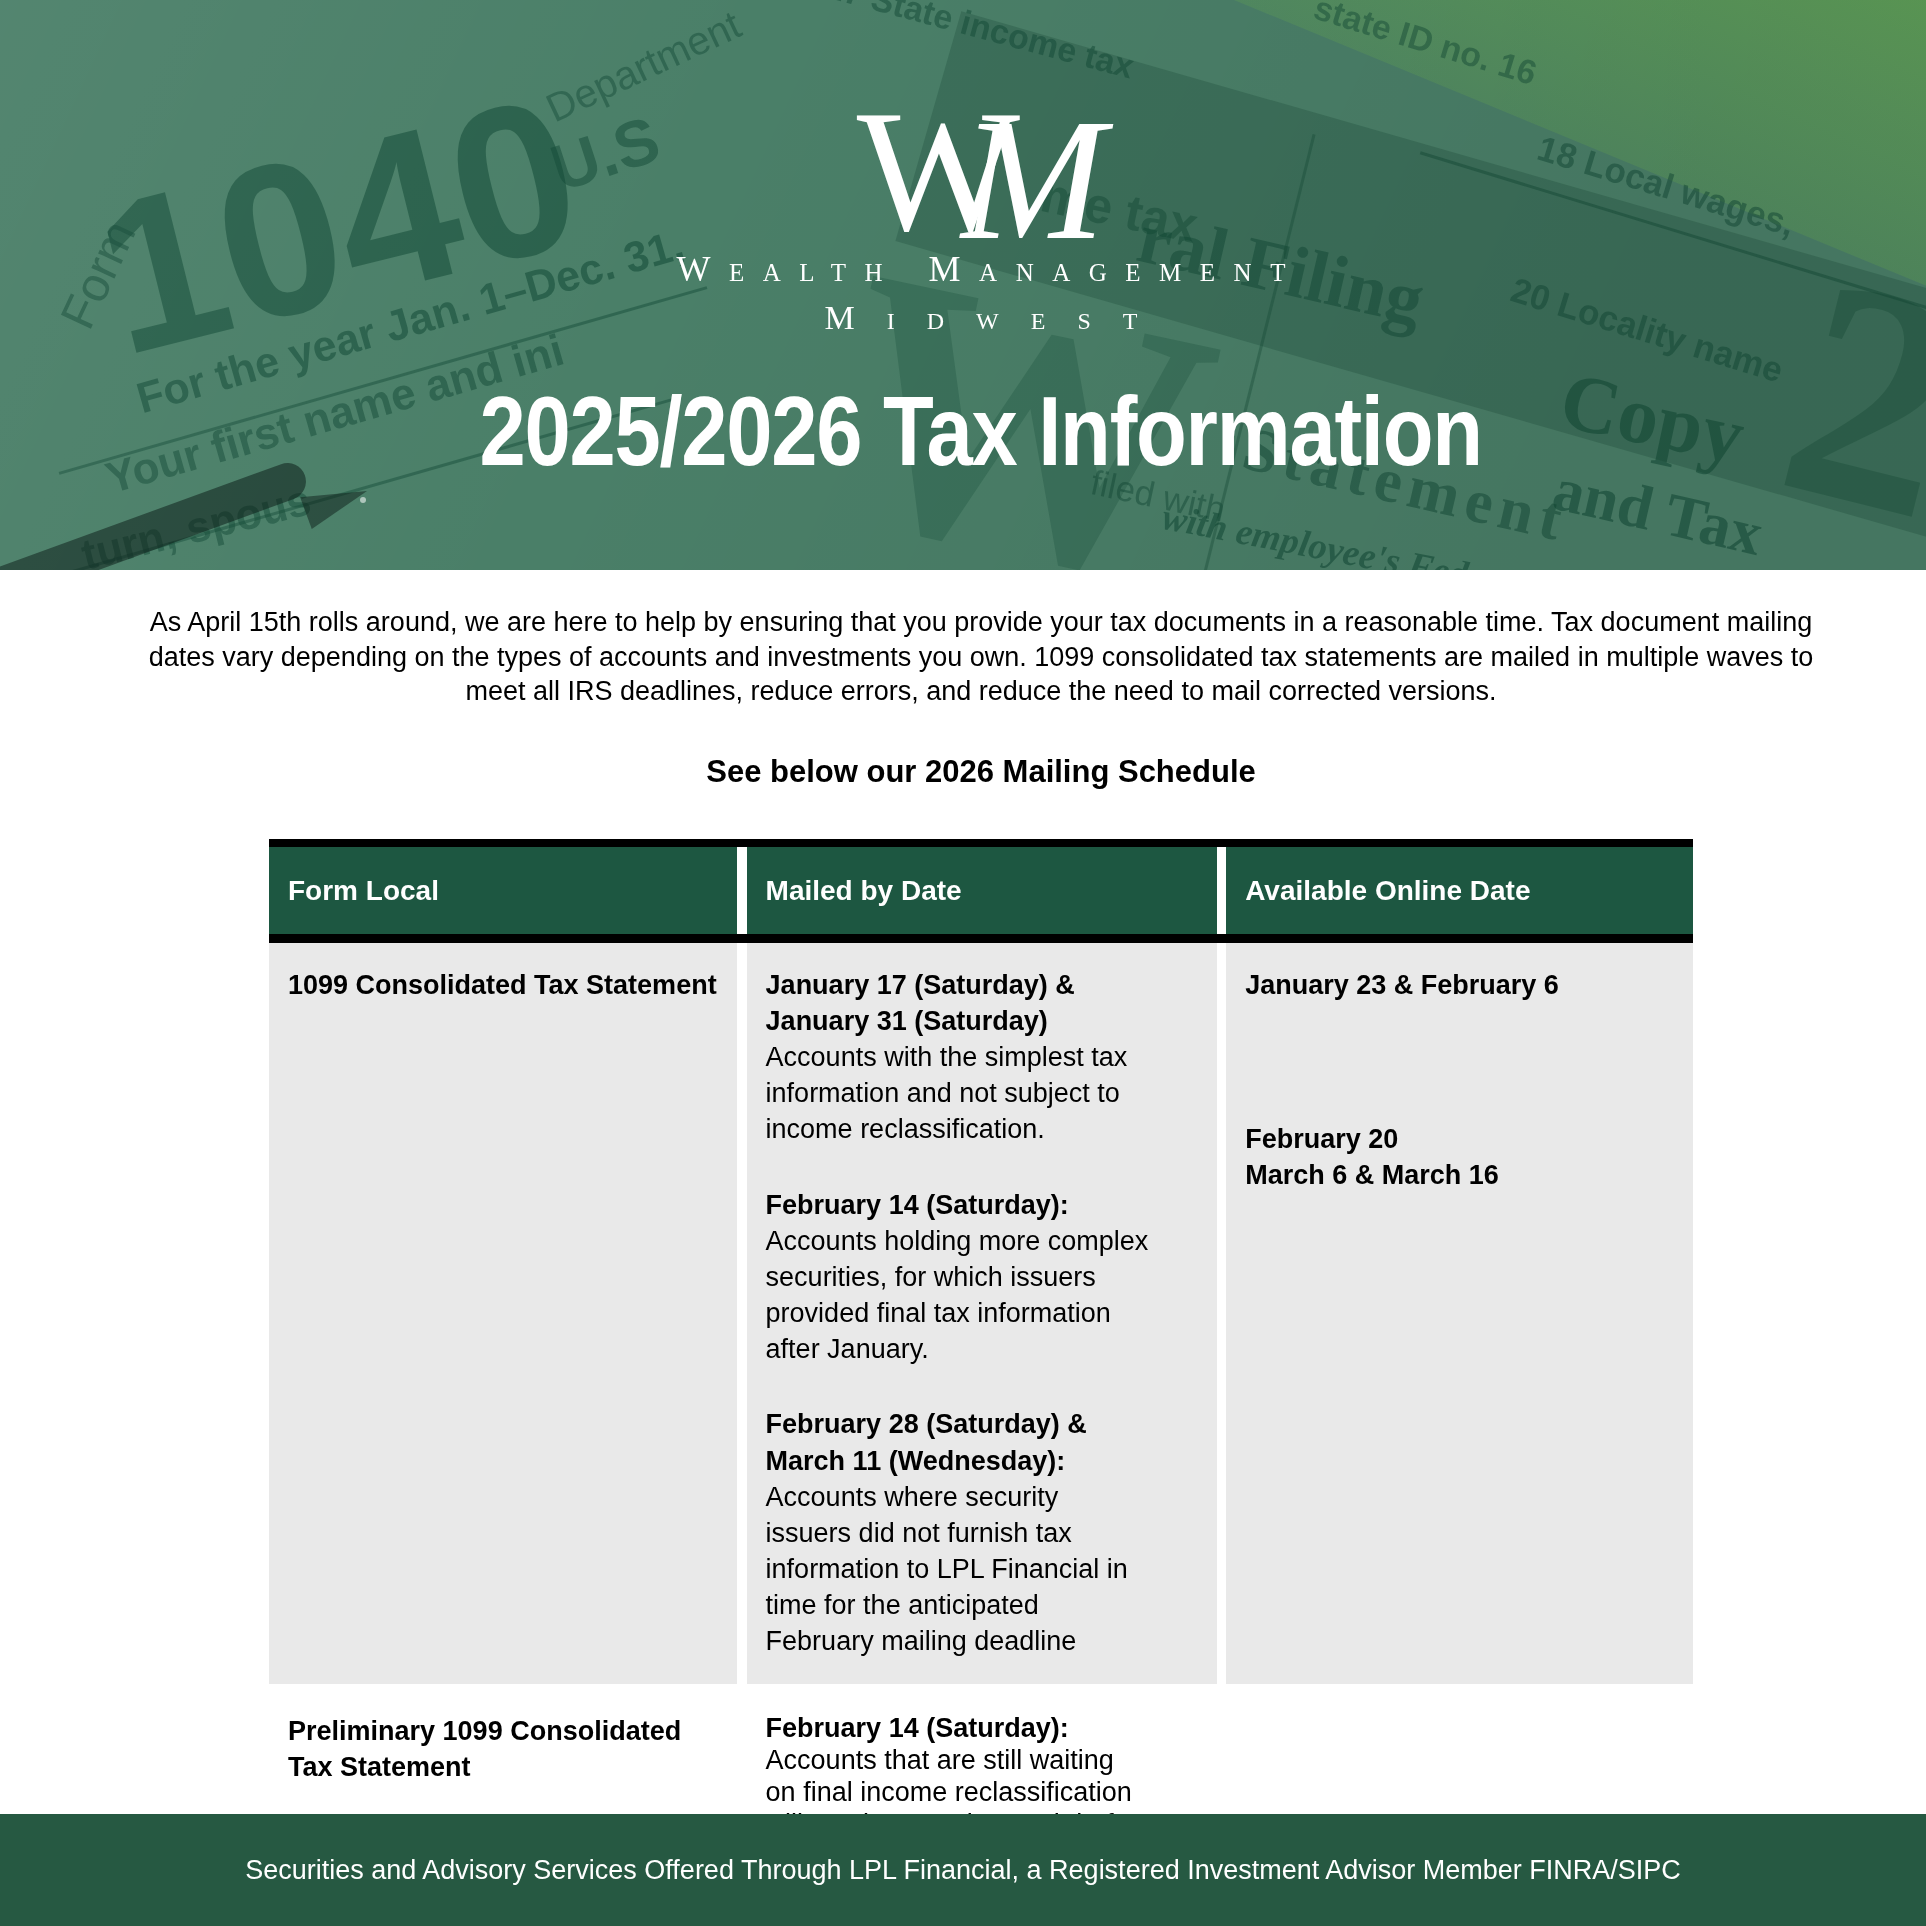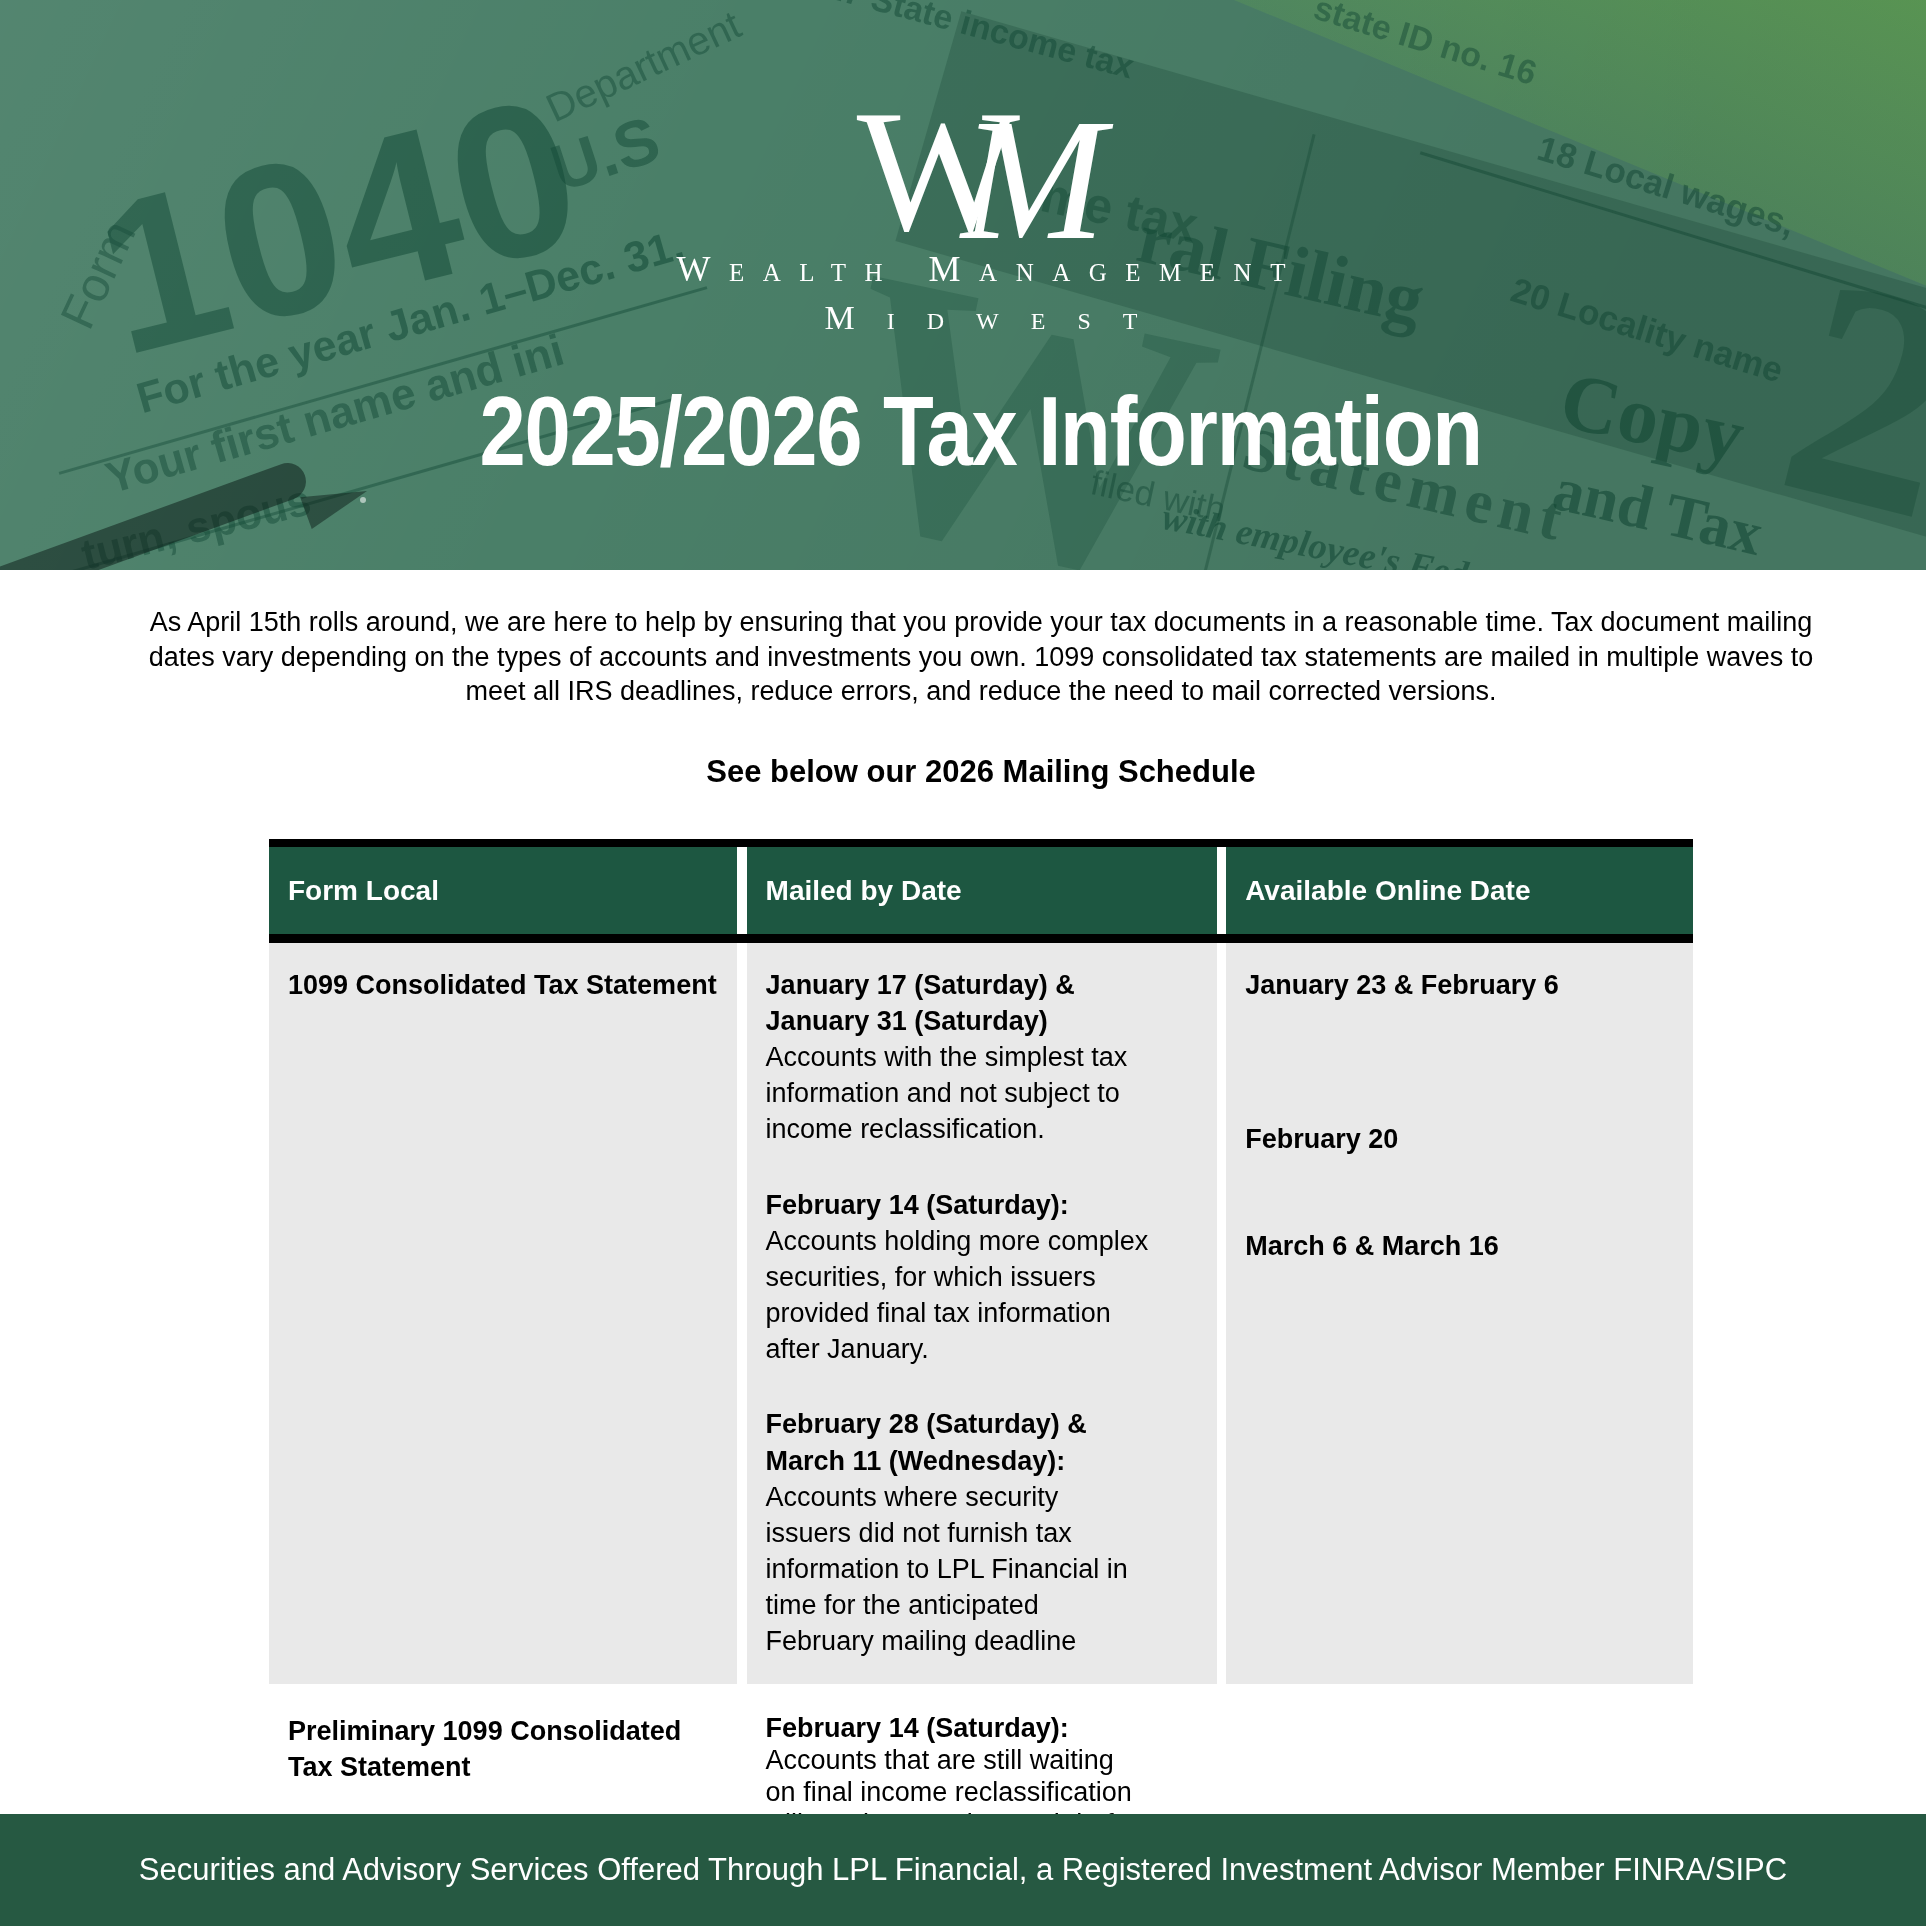--- a/index.html
+++ b/index.html
@@ -65,25 +65,25 @@
   .hcell{background:#1d5741;color:#fff;font-weight:bold;font-size:28px;display:flex;align-items:center;
     height:87px;padding:0 19px;}
   .cell{padding:24px 19px;font-size:27px;line-height:1.34;background:#fff;}
   .cell.gray{background:#e9e9e9;}
   .cell1{font-weight:bold;}
   .cell2 p{margin:0 0 39px;white-space:pre-line;max-width:385px;}
   .cell2 p:last-child{margin-bottom:0;}
   .cell2.r1 p{line-height:1.18;}
   .mdate{font-weight:bold;}
   .cell3.r0 .d1{margin-top:118px;}
-  .cell3.r0 .d2{margin-top:71px;}
+  .cell3.r0 .d2{}
   .r0{min-height:599px;}.r1{min-height:252px;}
   
   .footer{position:absolute;left:0;bottom:0;width:100%;height:112px;background:#265942;color:#fff;
-    display:flex;align-items:center;justify-content:center;font-size:31px;}
+    display:flex;align-items:center;justify-content:center;font-size:27px;}
 </style>
 </head>
 <body>
 
 <div class="hero">
   <div class="hero-light"></div>
   <div class="hero-dark"></div>
 
   <span class="bgw b1040">1040</span>
   <span class="bgw bus">U.S</span>

